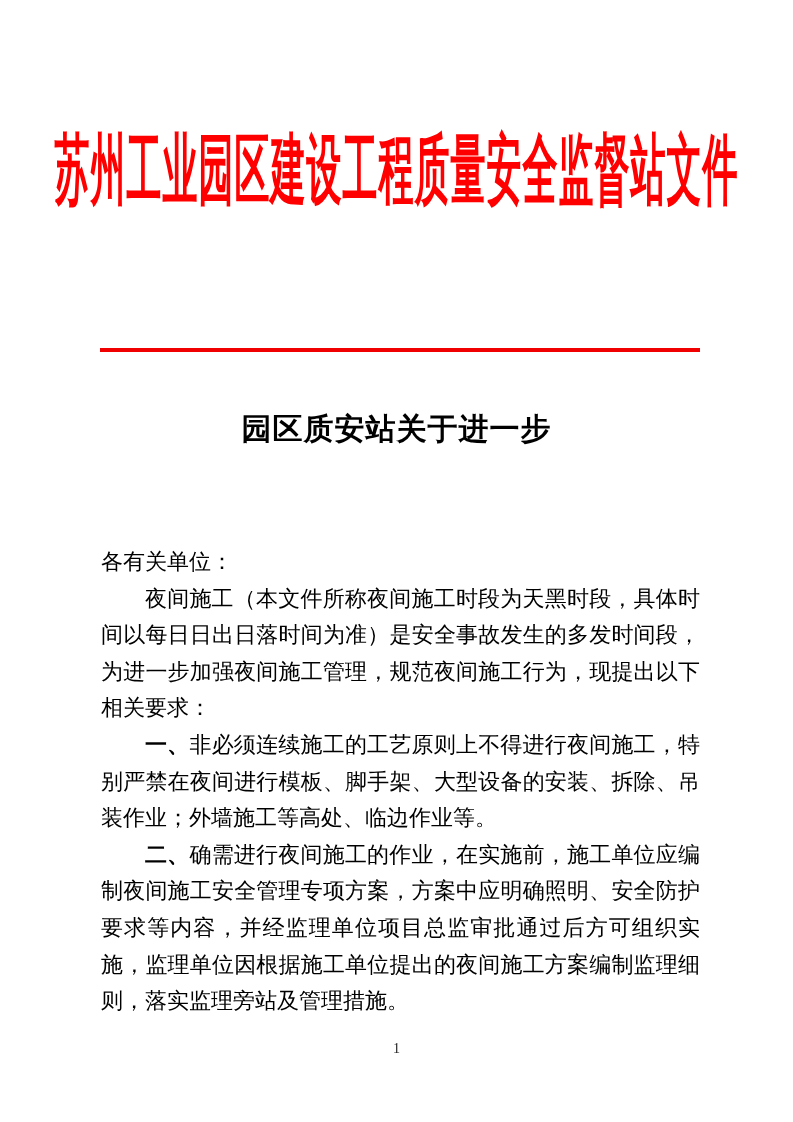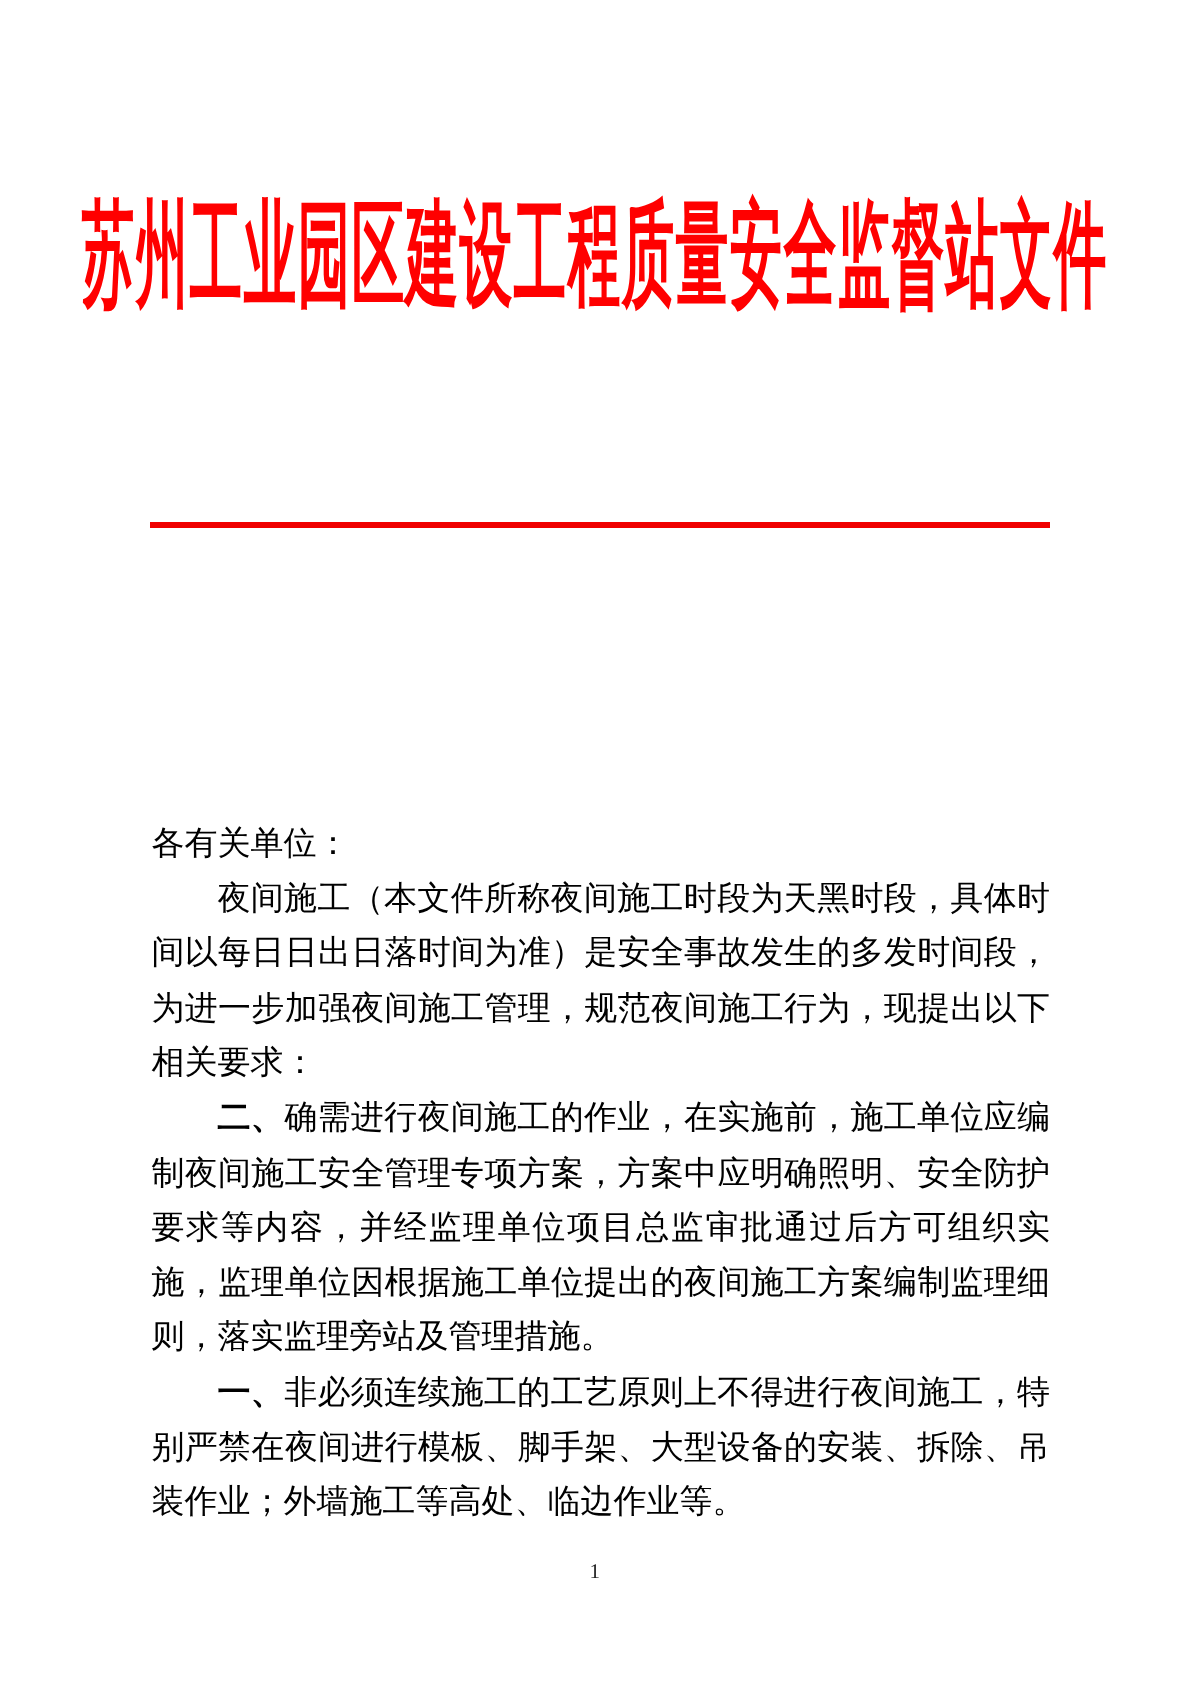--- a/index.html
+++ b/index.html
@@ -105,27 +105,27 @@
 <div class="page">
 
   <div class="header-banner">
     <span class="stretch">苏州工业园区建设工程质量安全监督站文件</span>
   </div>
 
 
   <div class="red-line"></div>
 
   <div class="doc-title">
-    <br>
+    <span>园区质安站关于进一步</span><br>
   </div>
 
   <div class="body-text">
     <p class="salutation">各有关单位：</p>
     <div>
         <p class="para">夜间施工（本文件所称夜间施工时段为天黑时段，具体时间以每日日出日落时间为准）是安全事故发生的多发时间段，为进一步加强夜间施工管理，规范夜间施工行为，现提出以下相关要求：</p>
+        <p class="para"><b class="lead">一、</b>非必须连续施工的工艺原则上不得进行夜间施工，特别严禁在夜间进行模板、脚手架、大型设备的安装、拆除、吊装作业；外墙施工等高处、临边作业等。</p>
         <p class="para"><b class="lead">二、</b>确需进行夜间施工的作业，在实施前，施工单位应编制夜间施工安全管理专项方案，方案中应明确照明、安全防护要求等内容，并经监理单位项目总监审批通过后方可组织实施，监理单位因根据施工单位提出的夜间施工方案编制监理细则，落实监理旁站及管理措施。</p>
-        <p class="para"><b class="lead">一、</b>非必须连续施工的工艺原则上不得进行夜间施工，特别严禁在夜间进行模板、脚手架、大型设备的安装、拆除、吊装作业；外墙施工等高处、临边作业等。</p>
       </div>
   </div>
 
   <div class="page-number">1</div>
 
 </div>
 
 </body></html>

